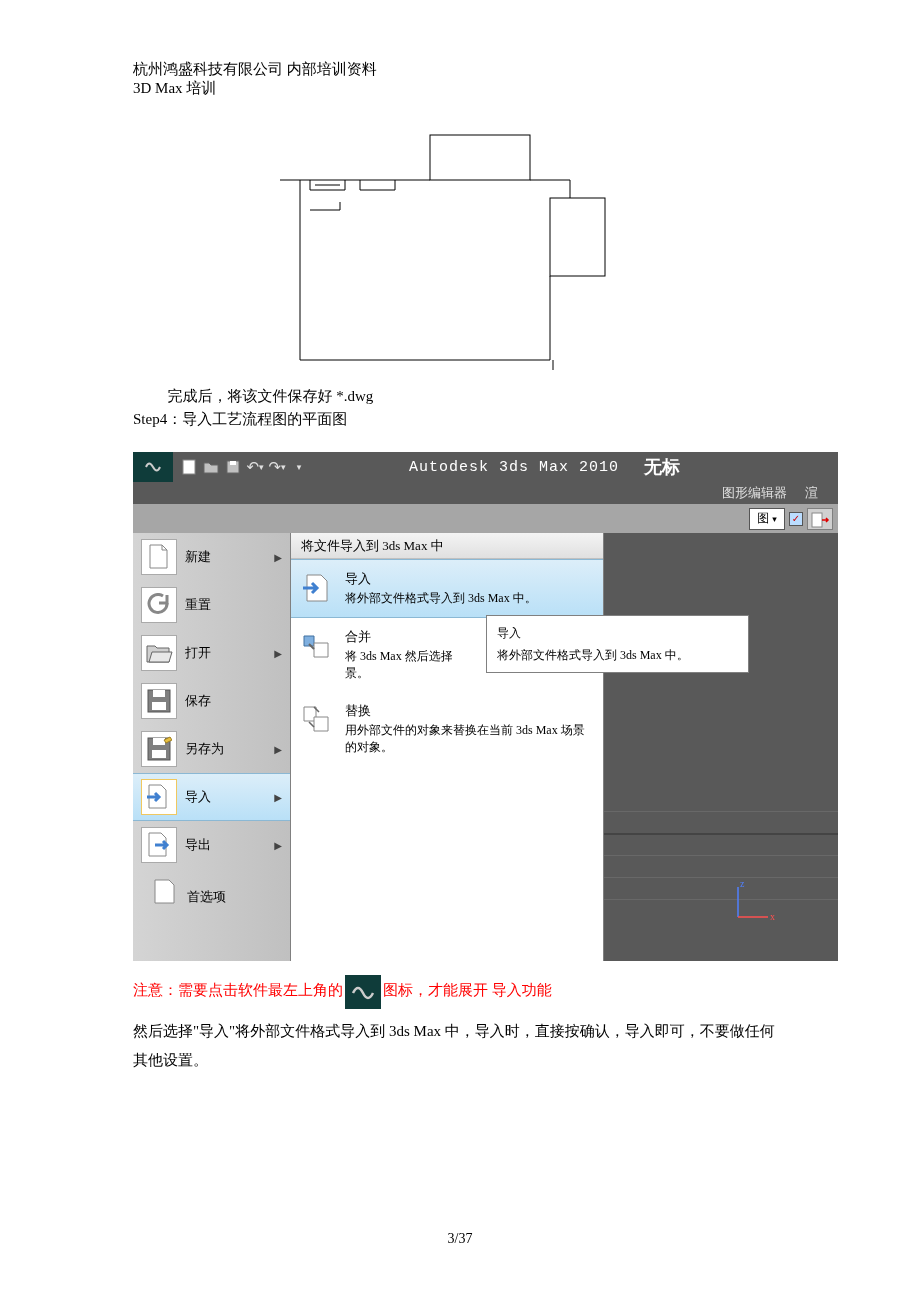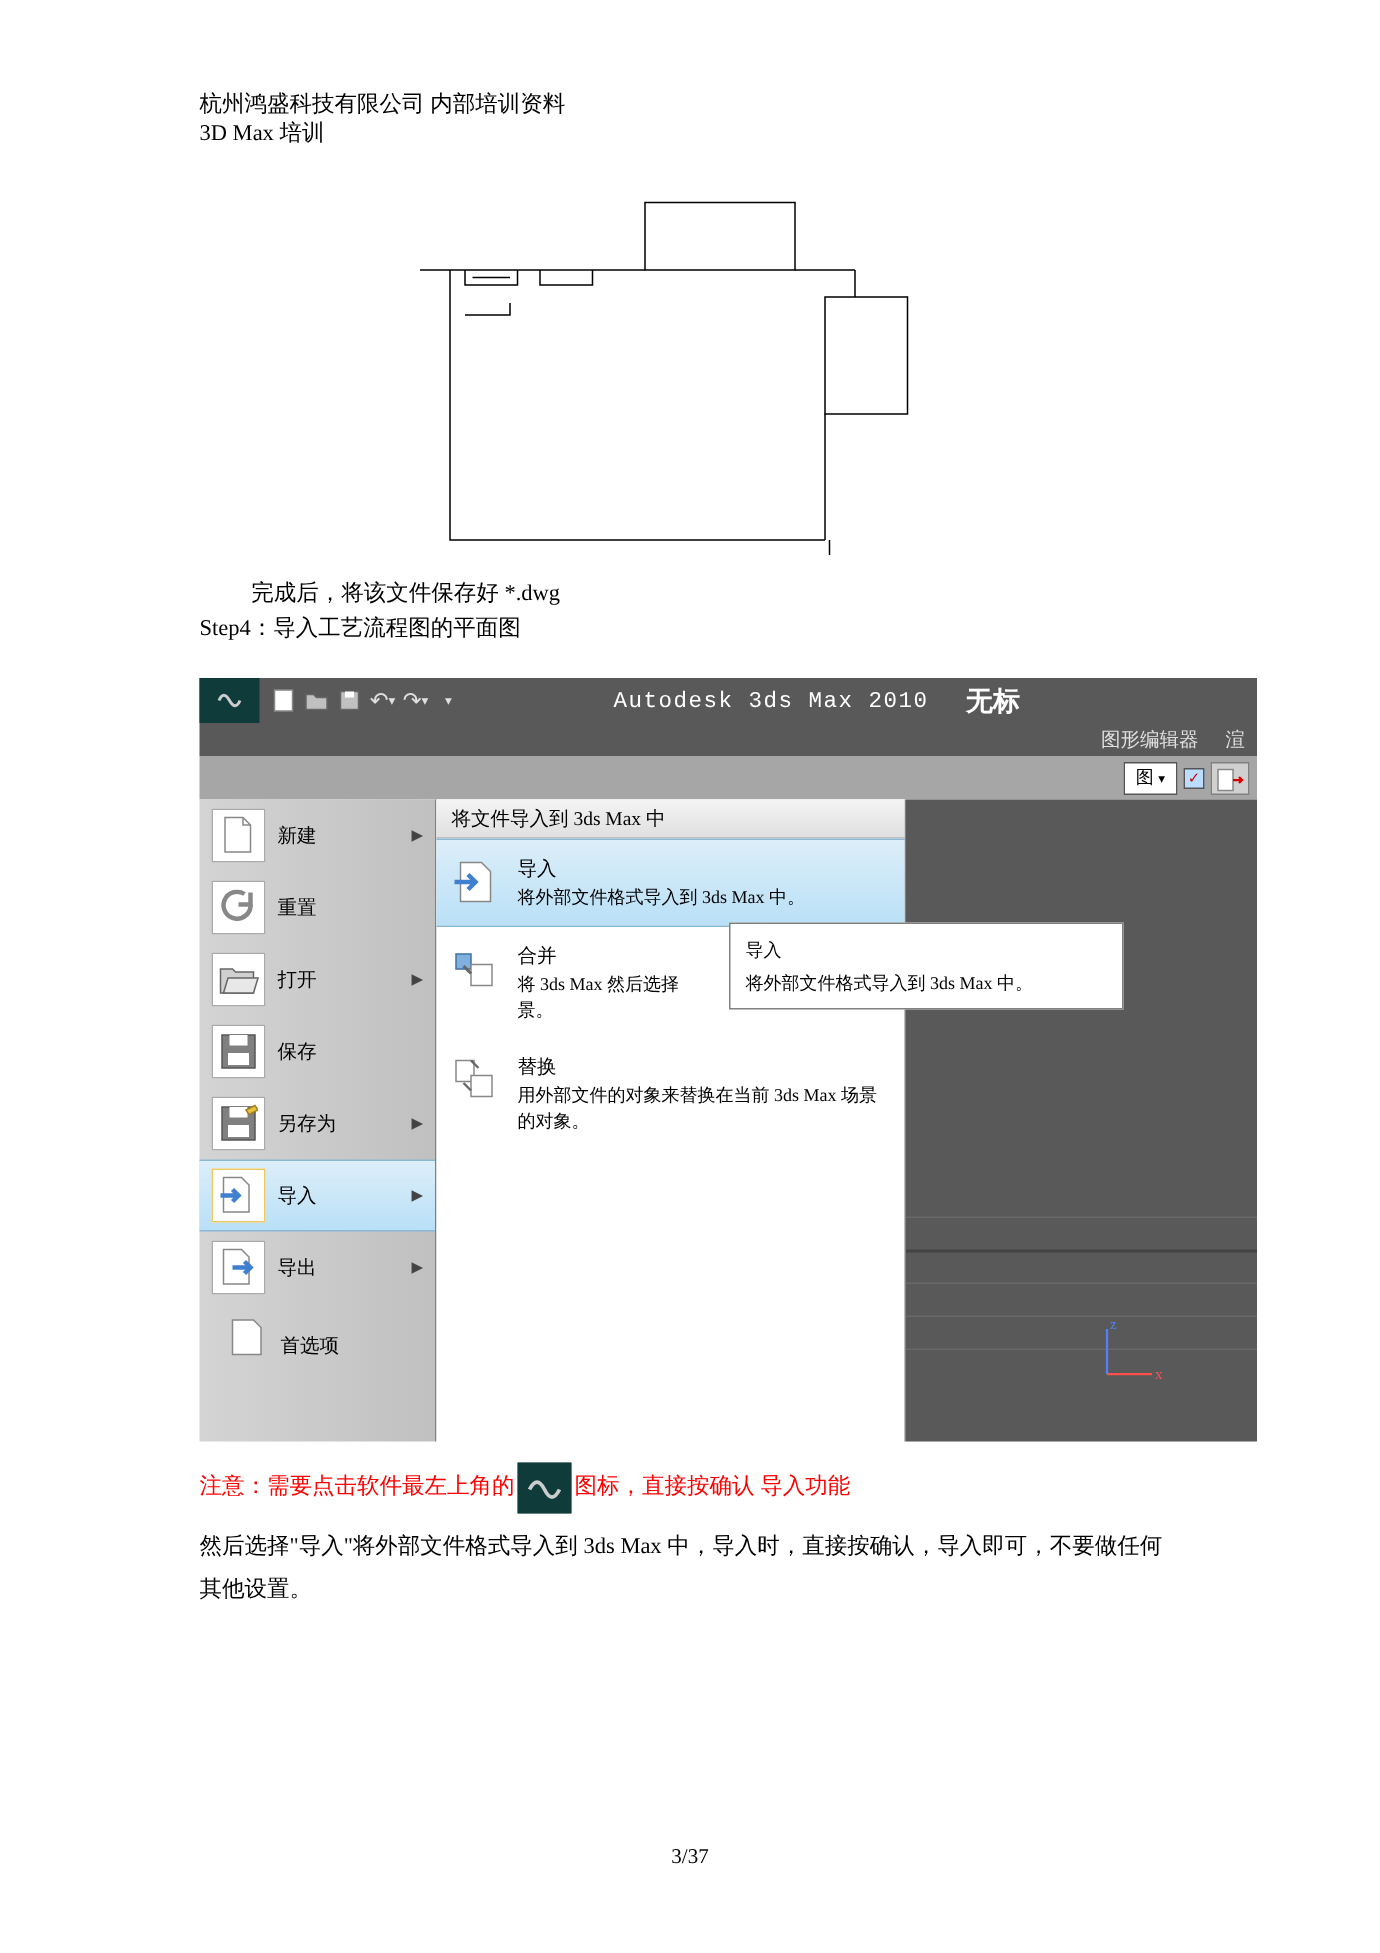--- a/index.html
+++ b/index.html
@@ -82,21 +82,21 @@
       font-weight: bold;
       margin-left: 25px;
     }
     .menu-bar2 {
       height: 22px;
       background: #595959;
       color: #e0e0e0;
       display: flex;
       justify-content: flex-end;
       align-items: center;
-      padding-right: 8px;
+      padding-right: 20px;
       font-size: 13px;
     }
     .toolbar {
       background: #a6a6a6;
       height: 29px;
       display: flex;
       justify-content: flex-end;
       align-items: center;
       padding-right: 5px;
       gap: 4px;
@@ -472,18 +472,18 @@
       <div>将外部文件格式导入到 3ds Max 中。</div>
     </div>
   </div>
 </div>
 
 <div class="note-section">
   <p>
     <span class="red" data="" if="false">注意：需要点击软件最左上角的</span><span class="inline-logo"><svg width="36" height="34" style="display:block">
           <rect width="36" height="34" fill="#0f3c3a"></rect>
           <path d="M8 18 Q13 8 18 18 Q23 28 28 18" stroke="#ccc" stroke-width="2.5" fill="none"></path>
-        </svg></span><span class="red">图标，直接按确认 导入功能</span>
+        </svg></span><span class="red">图标，才能展开 导入功能</span>
   </p>
   <p style="margin-top:8px">然后选择"导入"将外部文件格式导入到 3ds Max 中，导入时，直接按确认，导入即可，不要做任何其他设置。</p>
 </div>
 
 <div class="footer">3/37</div>
 
 </body></html>

